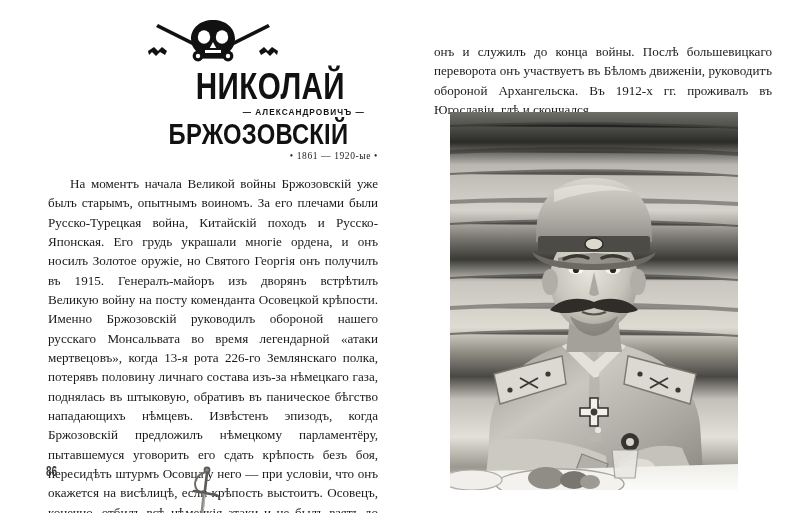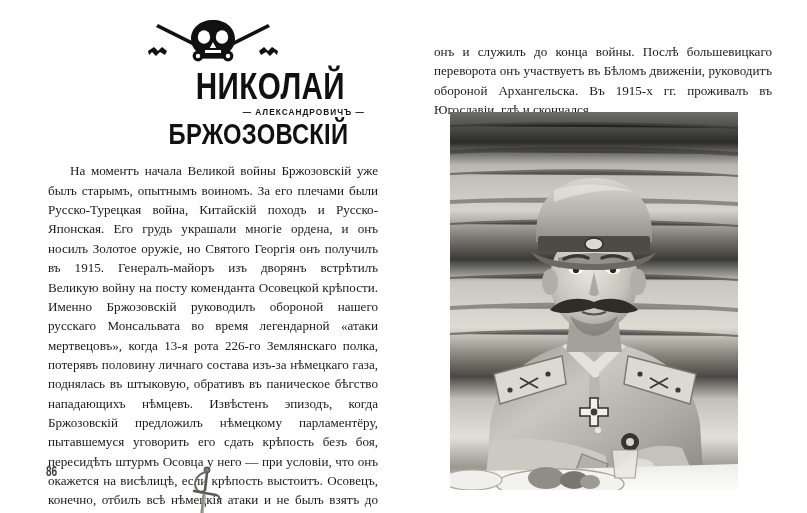--- a/index.html
+++ b/index.html
@@ -170,27 +170,28 @@
 
           <rect x="67" y="32" width="16" height="3" fill="#fff"></rect>
         </g>
       </svg>
     </div>
 
     <div class="name-block">
       <div class="name-first">НИКОЛАЙ</div>
       <div class="name-middle">— АЛЕКСАНДРОВИЧЪ —</div>
       <div class="name-last">БРЖОЗОВСКІЙ</div>
+      <div class="name-dates">• 1861 — 1920-ые •</div>
     </div>
 
     <p class="body-text">На моментъ начала Великой войны Бржозовскій уже былъ старымъ, опытнымъ воиномъ. За его плечами были Русско-Турецкая война, Китайскій походъ и Русско-Японская. Его грудь украшали многіе ордена, и онъ носилъ Золотое оружіе, но Святого Георгія онъ получилъ въ 1915. Генералъ-майоръ изъ дворянъ встрѣтилъ Великую войну на посту коменданта Осовецкой крѣпости. Именно Бржозовскій руководилъ обороной нашего русскаго Монсальвата во время легендарной «атаки мертвецовъ», когда 13-я рота 226-го Землянскаго полка, потерявъ половину личнаго состава изъ-за нѣмецкаго газа, поднялась въ штыковую, обративъ въ паническое бѣгство нападающихъ нѣмцевъ. Извѣстенъ эпизодъ, когда Бржозовскій предложилъ нѣмецкому парламентёру, пытавшемуся уговорить его сдать крѣпость безъ боя, пересидѣть штурмъ Осовца у него — при условіи, что онъ окажется на висѣлицѣ, если крѣпость выстоитъ. Осовецъ, конечно, отбилъ всѣ нѣмецкія атаки и не былъ взятъ до конца войны. Въ іюлѣ 1916-го Бржозовскаго назначаютъ командиромъ 44-го армейскаго корпуса, гдѣ</p>
   </div>
 
   <div class="right-col">
-    <p class="right-text">онъ и служилъ до конца войны. Послѣ большевицкаго переворота онъ участвуетъ въ Бѣломъ движеніи, руководитъ обороной Архангельска. Въ 1915-х гг. проживалъ въ Югославіи, гдѣ и скончался.</p>
+    <p class="right-text">онъ и служилъ до конца войны. Послѣ большевицкаго переворота онъ участвуетъ въ Бѣломъ движеніи, руководитъ обороной Архангельска. Въ 1912-х гг. проживалъ въ Югославіи, гдѣ и скончался.</p>
   </div>
 
   <div class="photo">
     <svg width="288" height="378" viewBox="0 0 288 378" aria-hidden="true">
       <defs>
         <linearGradient id="wallg" x1="0" y1="0" x2="0" y2="1">
           <stop offset="0%" stop-color="#6f6f6a"></stop>
           <stop offset="8%" stop-color="#2b2b28"></stop>
           <stop offset="14%" stop-color="#b9b7b0"></stop>
           <stop offset="26%" stop-color="#d5d3cb"></stop>

